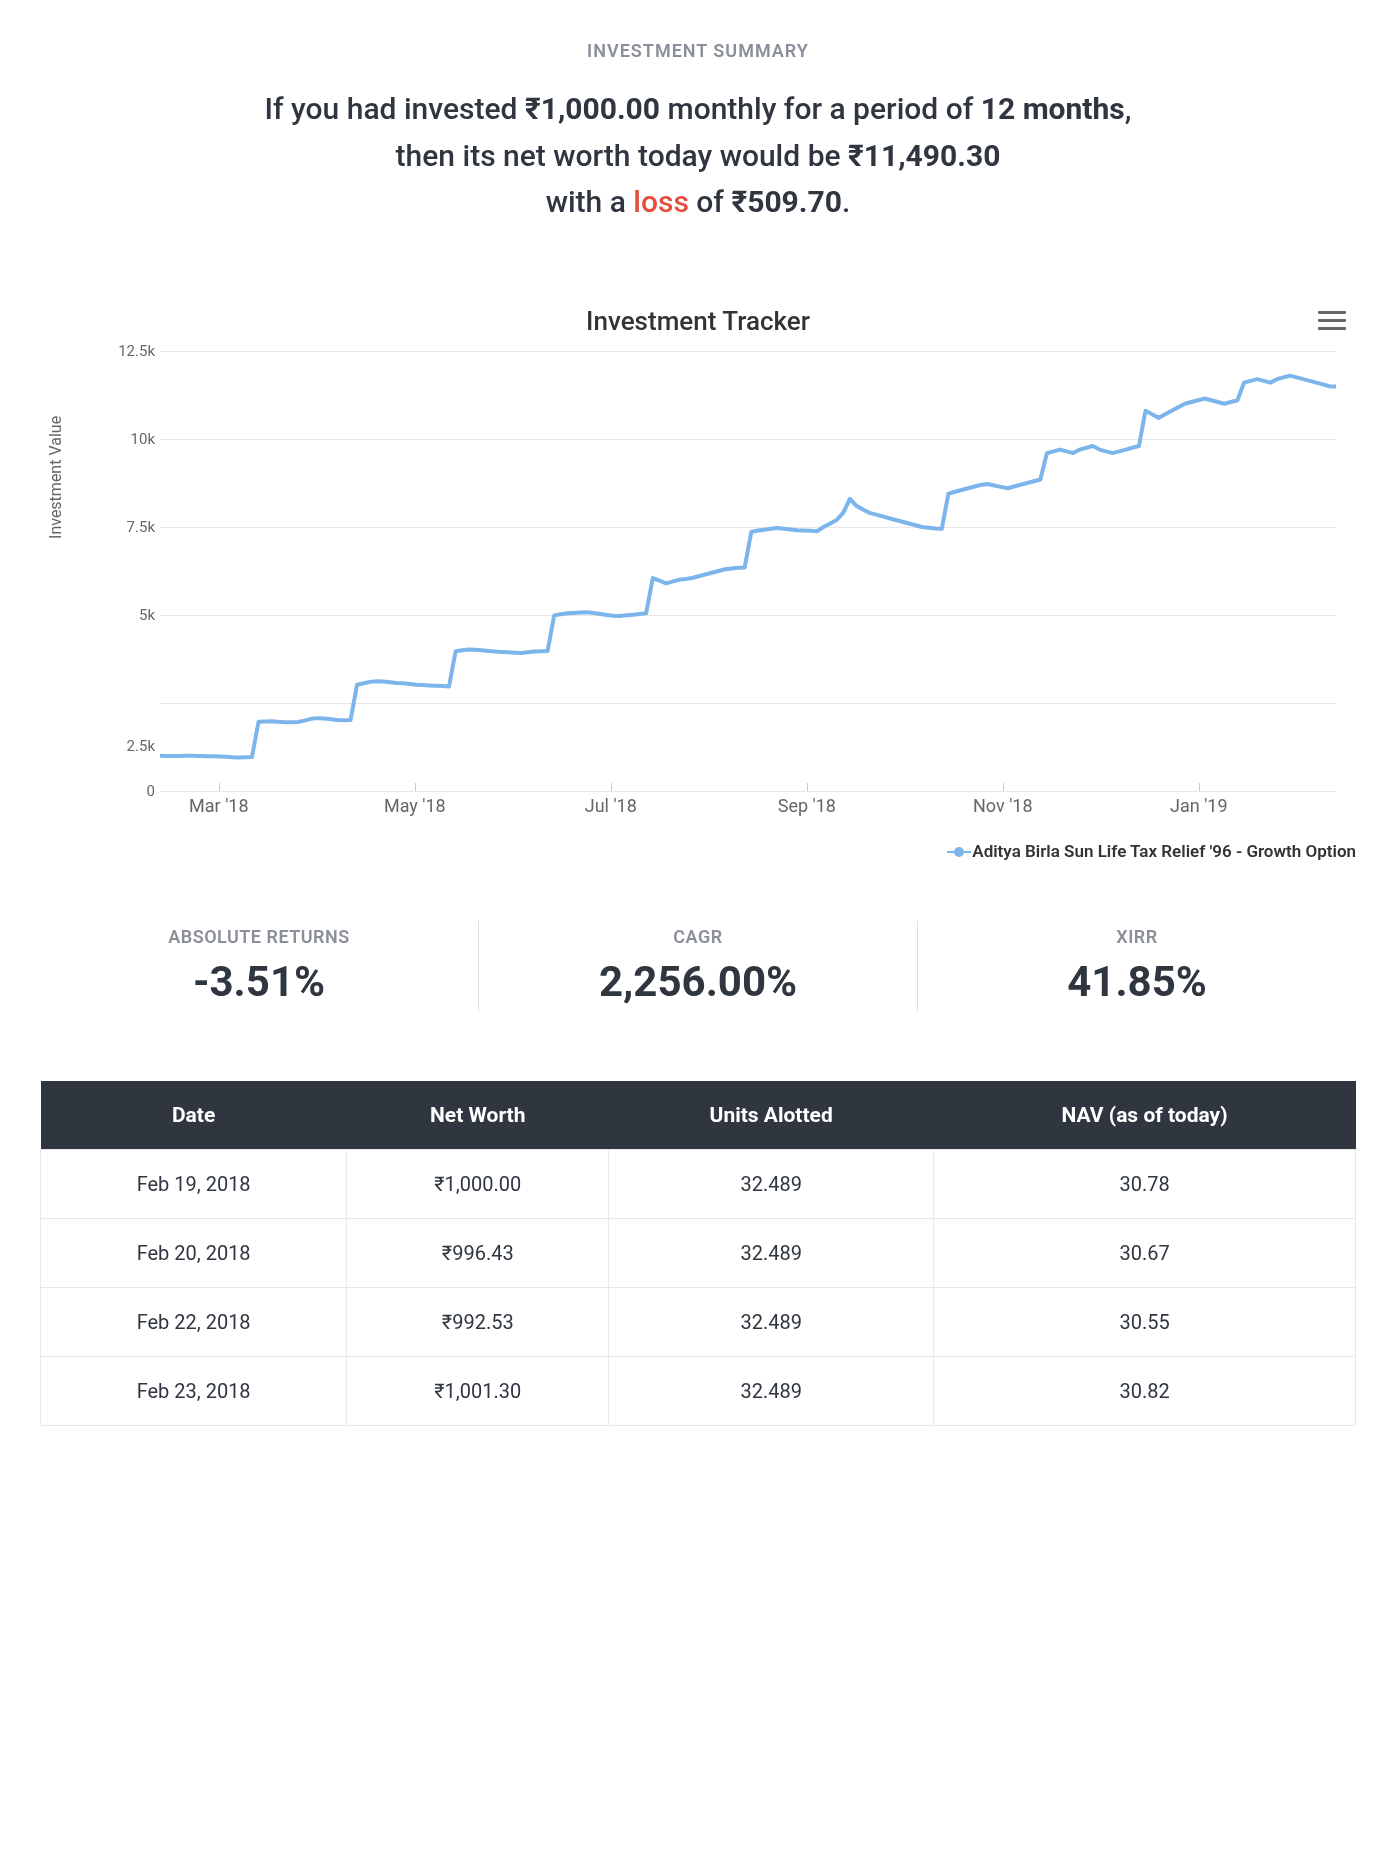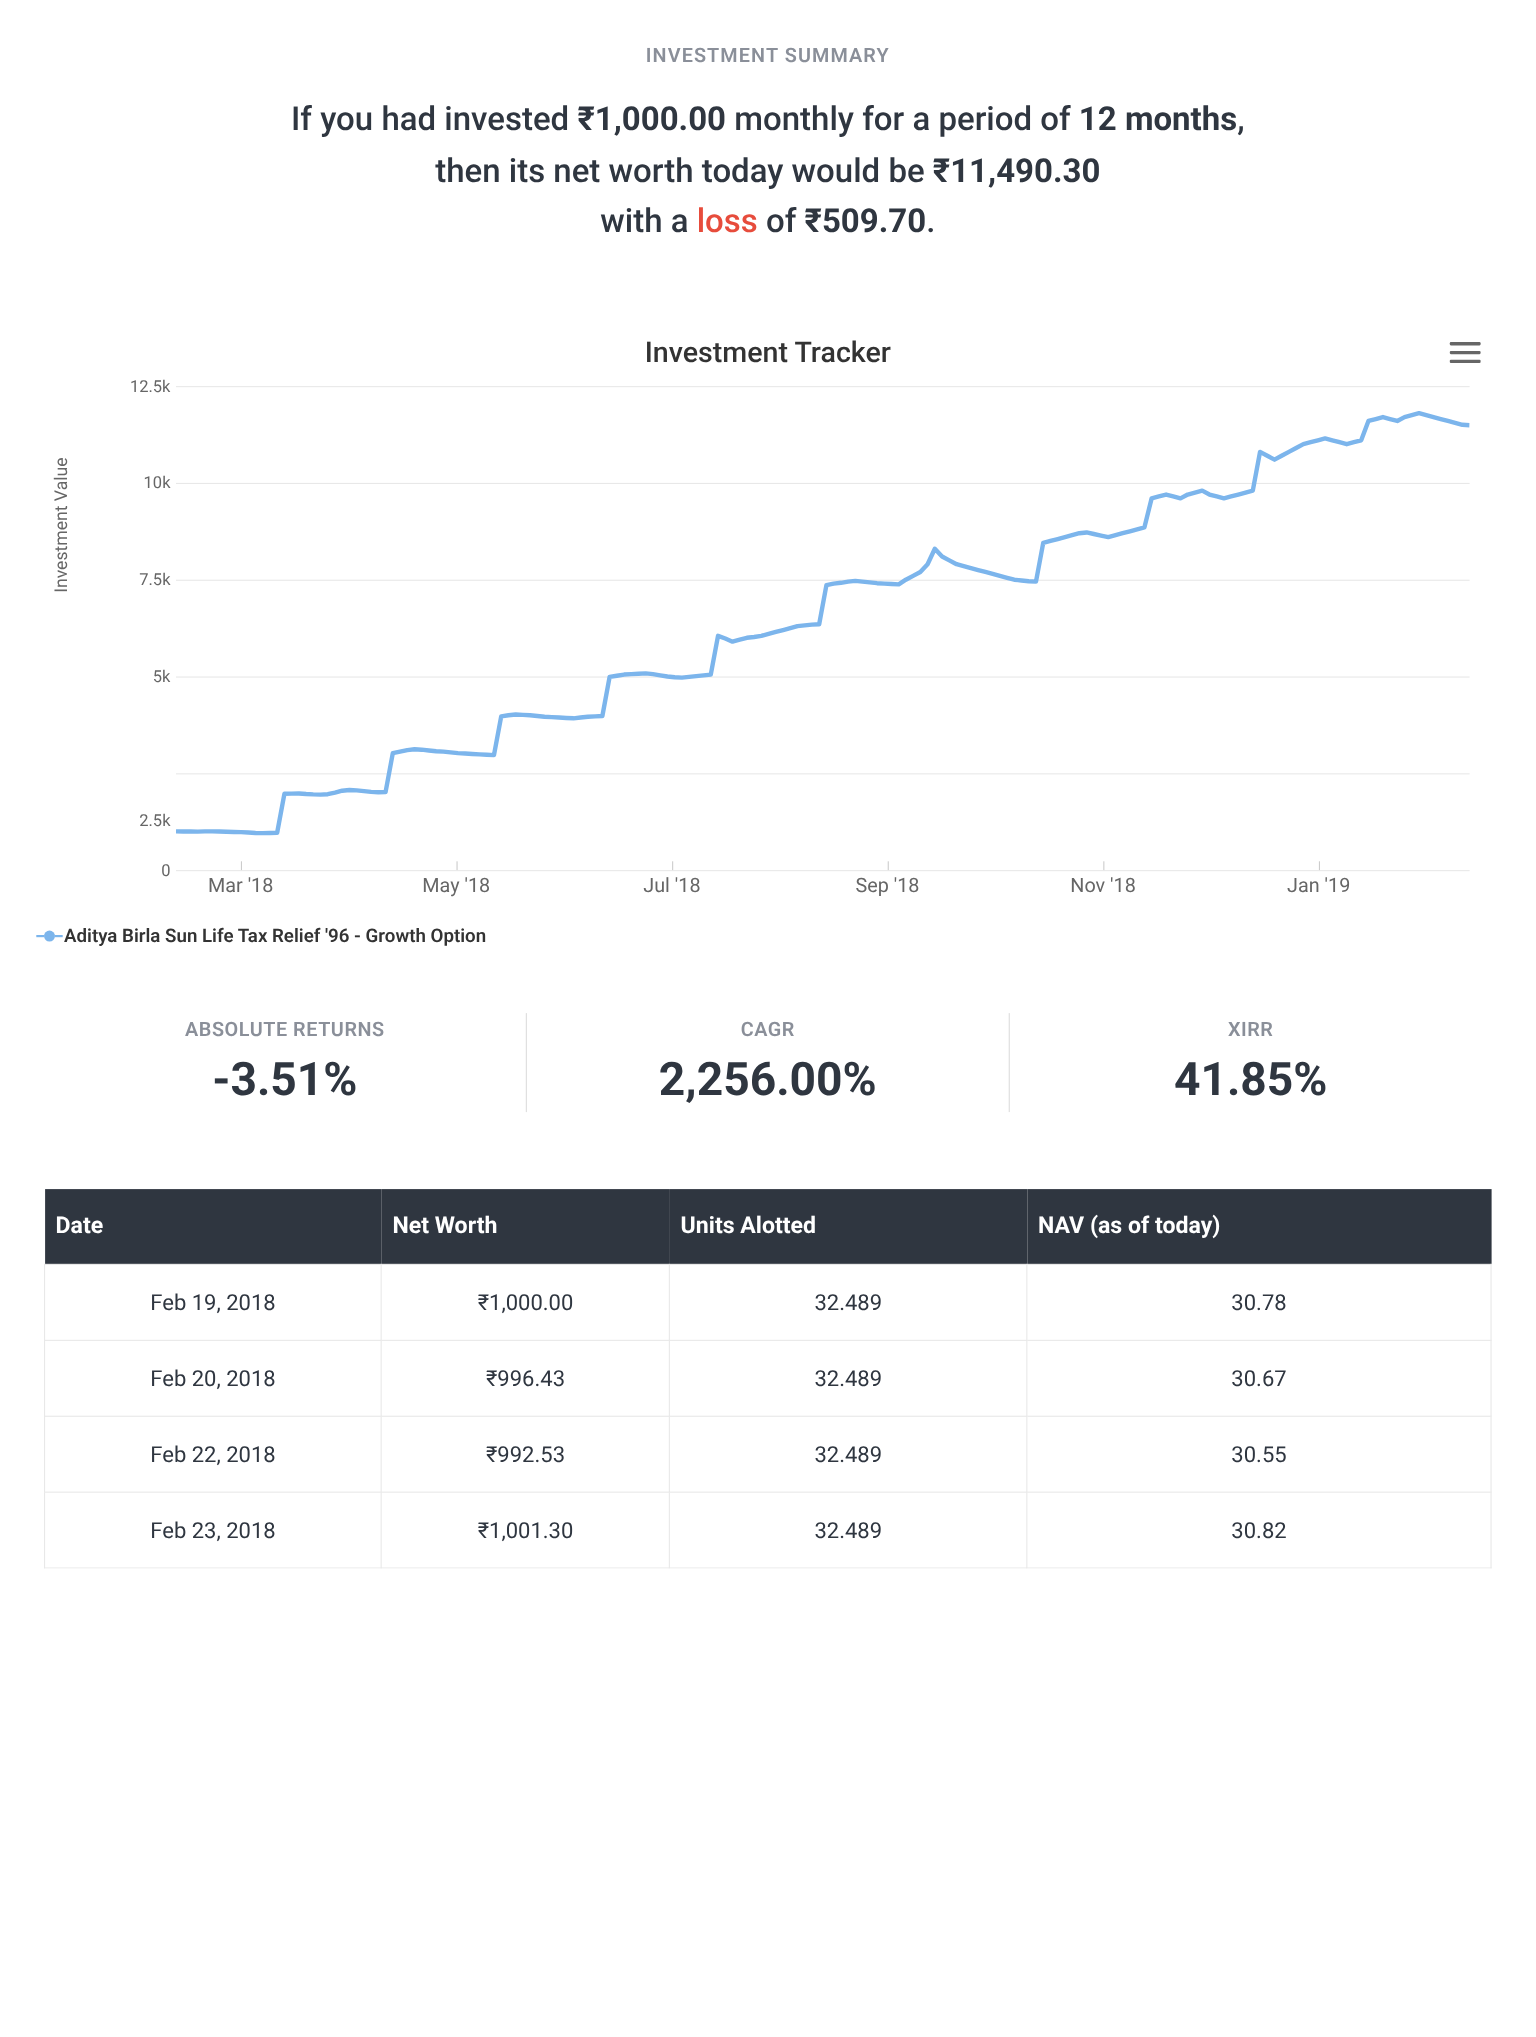--- a/index.html
+++ b/index.html
@@ -108,21 +108,21 @@
   svg.chart-svg {
     position: absolute;
     left: 55px;
     right: 0;
     top: 0;
     bottom: 40px;
     width: calc(100% - 55px);
     height: calc(100% - 40px);
   }
   .chart-legend {
-    text-align: left;
+    text-align: right;
     margin-top: 10px;
     font-size: 17px;
     color: #333;
     font-weight: 600;
   }
   .legend-marker {
     display: inline-block;
     width: 10px;
     height: 10px;
     background: #7cb5ec;
@@ -169,21 +169,21 @@
   table.data-table {
     width: 100%;
     border-collapse: collapse;
     font-size: 20px;
   }
   table.data-table thead th {
     background: #2f3640;
     color: #fff;
     font-weight: 700;
     padding: 22px 10px;
-    text-align: left;
+    text-align: center;
     font-size: 21px;
   }
   table.data-table tbody td {
     border: 1px solid #e8e8e8;
     padding: 22px 10px;
     text-align: center;
     color: #2f3640;
   }
 </style>
 </head>

